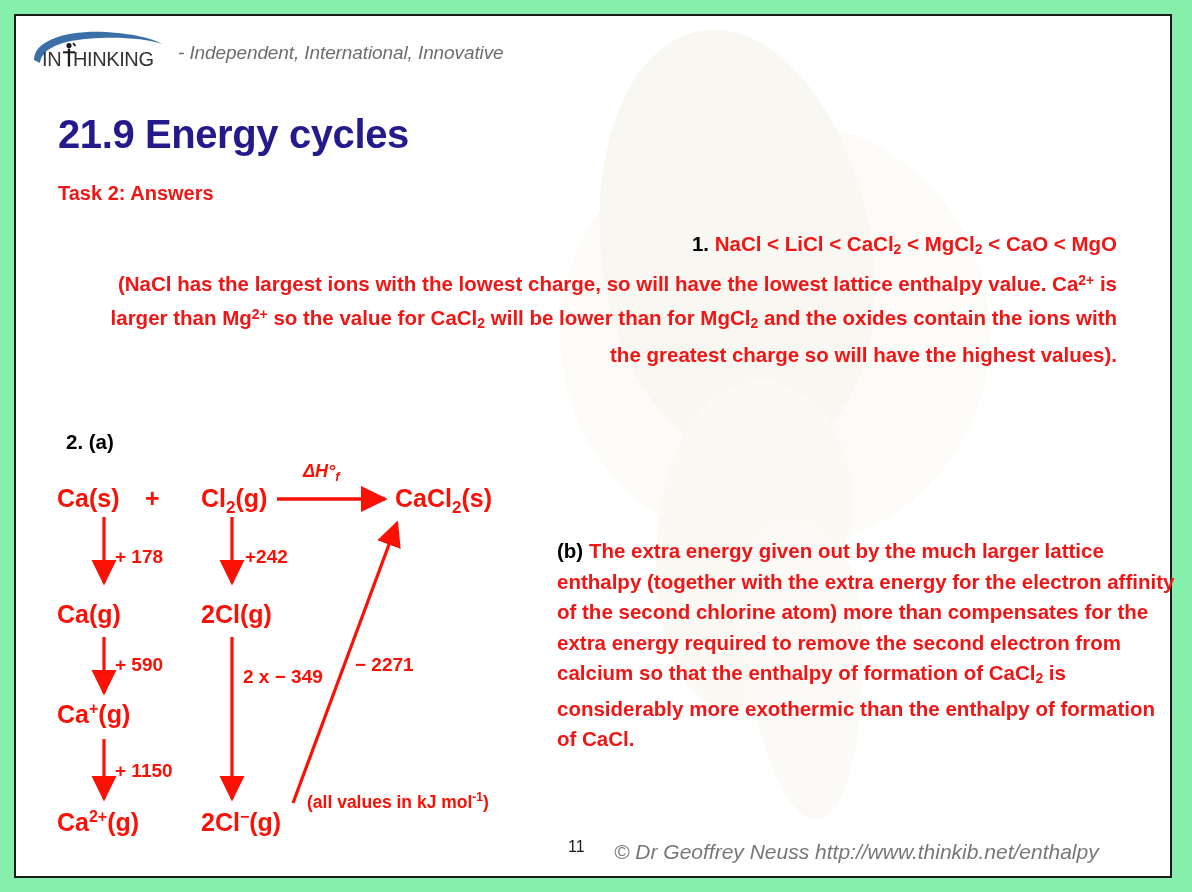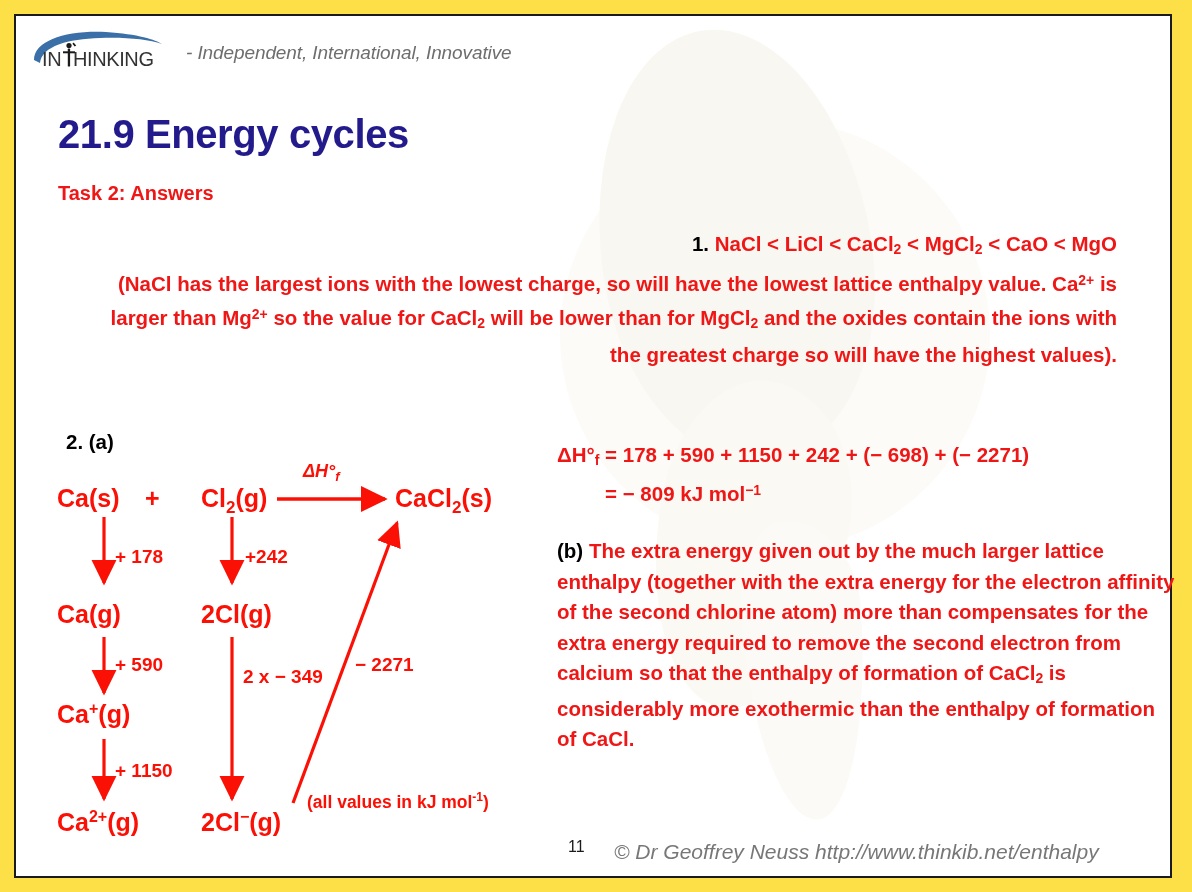--- a/index.html
+++ b/index.html
@@ -9,21 +9,21 @@
     background: #ffffff;
   }
   body {
     font-family: "Liberation Sans", sans-serif;
     -webkit-font-smoothing: antialiased;
   }
   #slide {
     position: relative;
     width: 1192px;
     height: 892px;
-    background: #fde047;
+    background: #86efac;
     overflow: hidden;
   }
   
   .slide-frame {
     position: absolute;
     left: 14px;
     top: 14px;
     width: 1158px;
     height: 864px;
     border: 2px solid #1b1b1b;
@@ -77,21 +77,20 @@
     width: 150px;
     height: 46px;
   }
   .logo-mark svg { display: block; }
   .tagline {
     font-size: 19px;
     font-style: italic;
     color: #6e6e6e;
     font-family: "Liberation Sans", sans-serif;
     white-space: nowrap;
-    margin-left: 8px;
     letter-spacing: -0.1px;
   }
 
   
   .slide-title {
     position: absolute;
     left: 58px;
     top: 112px;
     font-size: 40px;
     font-weight: bold;
@@ -288,24 +287,20 @@
       <line x1="177" y1="182" x2="177" y2="344" stroke="#fb1005" stroke-width="3.2" marker-end="url(#ah)"></line>
       <text class="cyc-txt val-label" x="188" y="228">2 x − 349</text>
 
       <line x1="238" y1="348" x2="342" y2="68" stroke="#fb1005" stroke-width="3.2" marker-end="url(#ah)"></line>
       <text class="cyc-txt val-label" x="300" y="216">− 2271</text>
 
       <text class="cyc-txt units-label" x="252" y="353">(all values in kJ mol<tspan font-size="12" dy="-7">-1</tspan><tspan dy="7">)</tspan></text>
     </svg>
   </div>
 
-  <div class="calc">
-    <span>ΔH°<sub>f</sub> = 178 + 590 + 1150 + 242 + (− 698) + (− 2271)</span>
-    <span class="line2">= − 809 kJ mol<sup>−1</sup></span>
-  </div>
 
   <div class="answer-b">
     <span class="blabel">(b)</span>
     <span>The extra energy given out by the much larger lattice enthalpy (together with the extra energy for the electron affinity of the second chlorine atom) more than compensates for the extra energy required to remove the second electron from calcium so that the enthalpy of formation of CaCl<sub>2</sub> is considerably more exothermic than the enthalpy of formation of CaCl.</span>
   </div>
 
   <div class="page-num">11</div>
   <div class="copyright">© Dr Geoffrey Neuss http://www.thinkib.net/enthalpy</div>
 
 </div>

